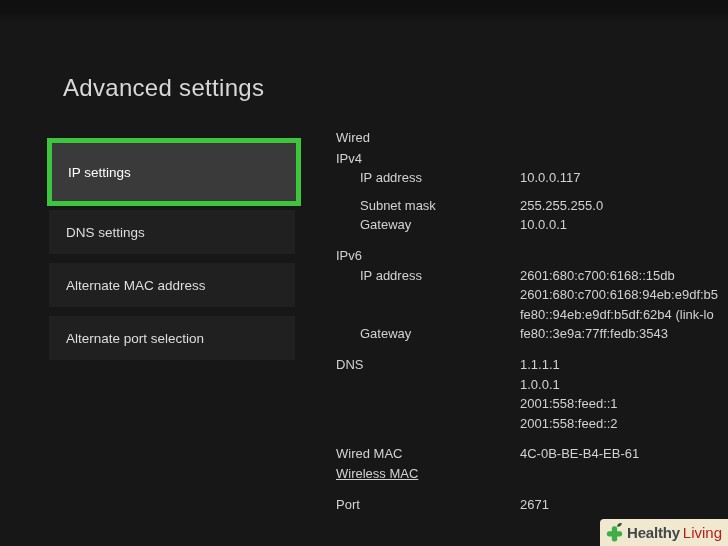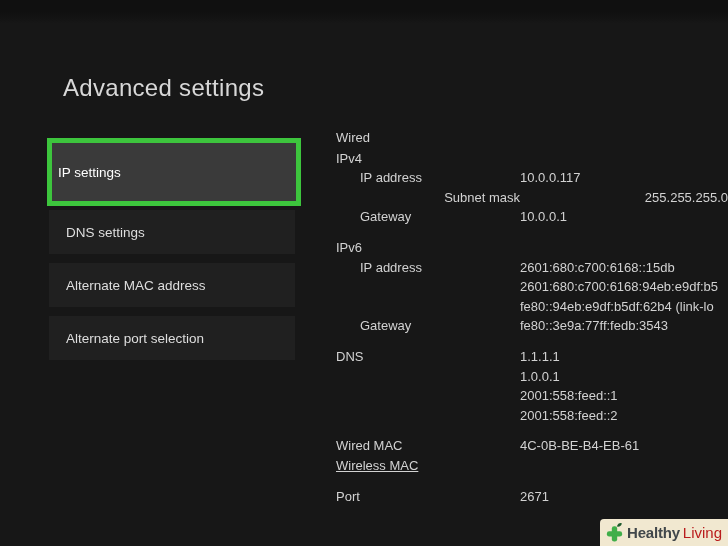--- a/index.html
+++ b/index.html
@@ -41,21 +41,21 @@
     color: #dedede;
     font-size: 13.5px;
     cursor: pointer;
   }
   .sidebar-item.selected {
     margin-left: 0;
     width: 254px;
     height: 68px;
     border: 5px solid #3dc53d;
     background: #3a3a3a;
-    padding-left: 6px;
+    padding-left: 16px;
     color: #ffffff;
     margin-bottom: 4px;
   }
   
   .details {
     position: absolute;
     left: 336px; top: 128px;
     width: 392px;
     font-size: 13px;
     line-height: 19.6px;
@@ -111,21 +111,21 @@
       <div class="detail-row" style="margin-top: 1px;">
     <div class="detail-label">IPv4</div>
     <div class="detail-values"></div>
   </div>
       <div class="detail-row" style="margin-top: 0px;">
     <div class="detail-label indent">IP address</div>
     <div class="detail-values">
           <div class="value-line">10.0.0.117</div>
         </div>
   </div>
-      <div class="detail-row" style="margin-top: 0px; text-align: right;">
+      <div class="detail-row" style="margin-top: 8px;">
     <div class="detail-label indent">Subnet mask</div>
     <div class="detail-values">
           <div class="value-line">255.255.255.0</div>
         </div>
   </div>
       <div class="detail-row" style="margin-top: 0px;">
     <div class="detail-label indent">Gateway</div>
     <div class="detail-values">
           <div class="value-line">10.0.0.1</div>
         </div>

